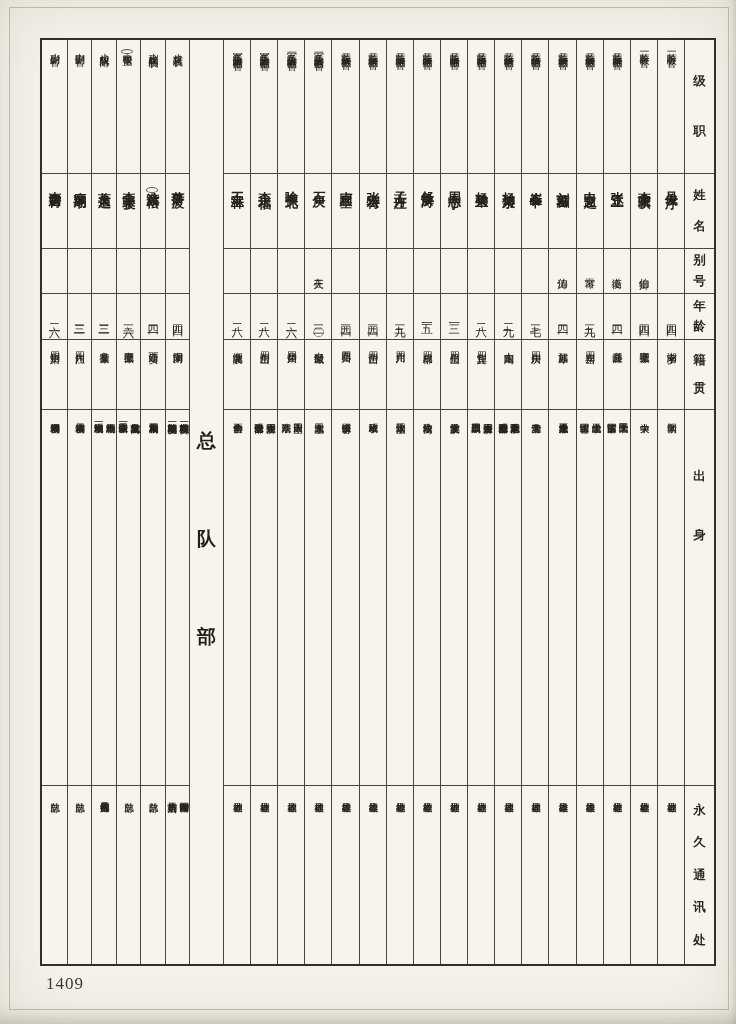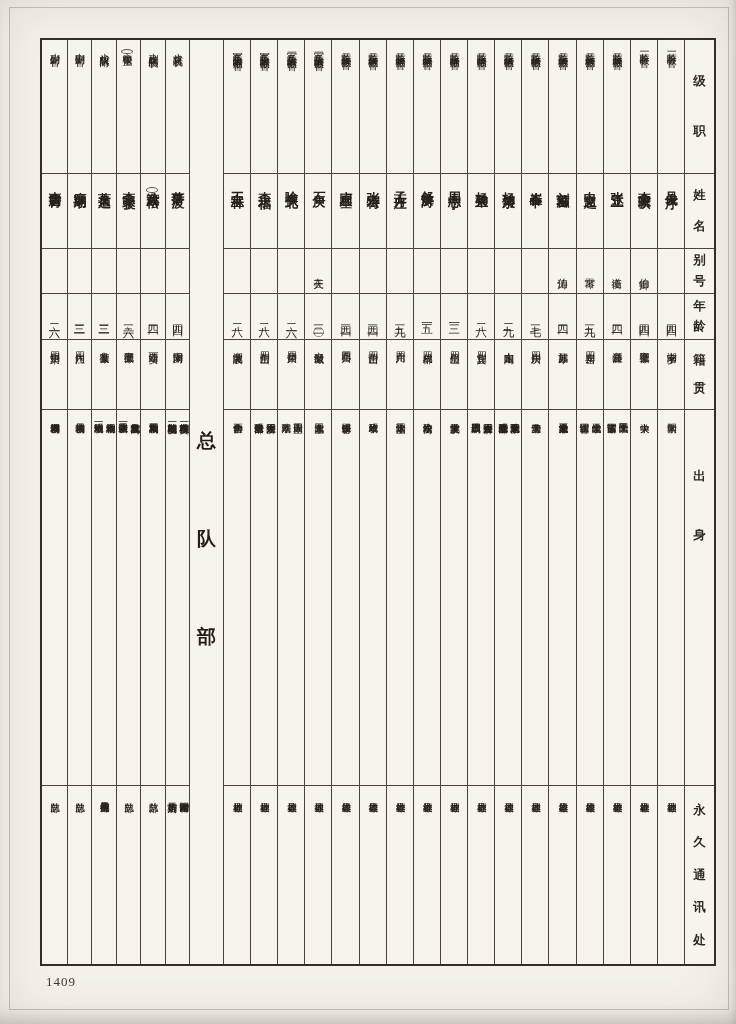--- a/index.html
+++ b/index.html
@@ -78,21 +78,21 @@
   }
   .spread.evenly { justify-content:space-evenly; }
   .spread.offset { justify-content:flex-start; padding-top:58px; row-gap:42px; }
   .spread.big-label {
     justify-content:flex-start; padding-top:388px; row-gap:72px;
     font-size:19px; font-weight:700; color:#221e17;
   }
 
   .page-number {
     position:absolute; left:46px; top:974px;
-    font-size:13px; letter-spacing:1px; color:#3f3a31;
+    font-size:17px; letter-spacing:1px; color:#3f3a31;
     font-family:"Liberation Serif","DejaVu Serif",serif;
     text-align:right;
   }
 </style>
 </head>
 <body>
 
 <div class="page">
   <div class="scan-frame"></div>
 

